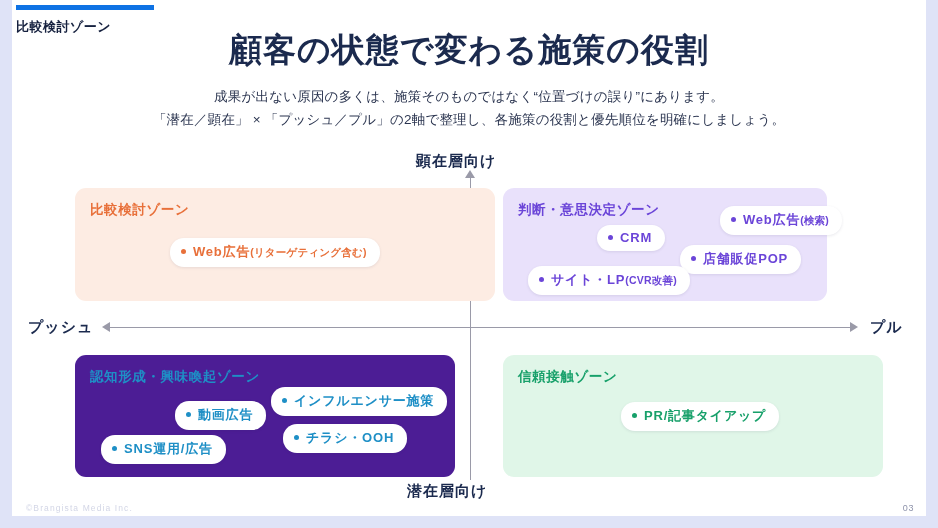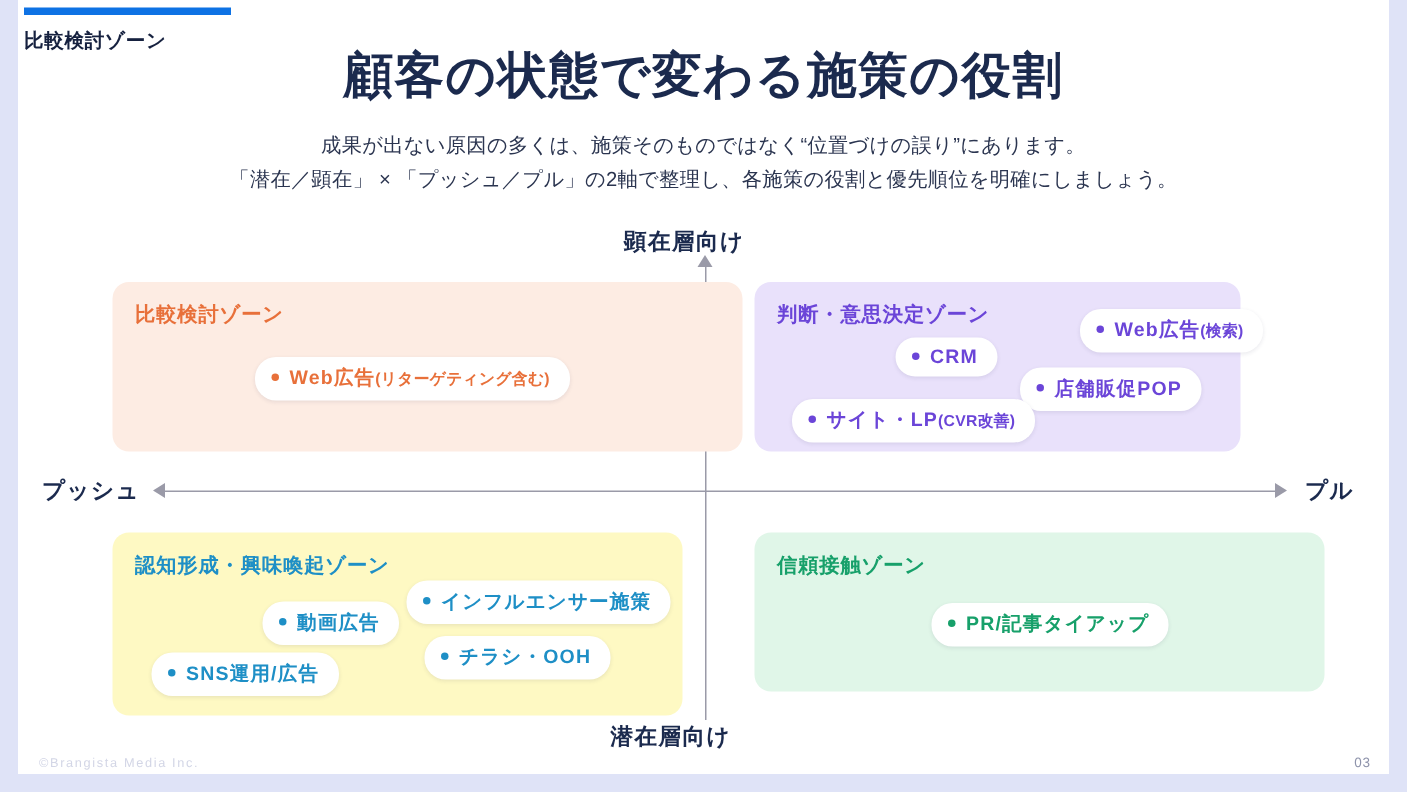--- a/index.html
+++ b/index.html
@@ -77,22 +77,22 @@
 
   
   .zone { position:absolute; border-radius:11px; }
   .zone-title {
     position:absolute; left:15px; top:13px;
     font-size:13.5px; font-weight:bold; letter-spacing:.6px;
     white-space:nowrap;
   }
   .zone-tl { left:63px;  top:188px; width:420px; height:113px; background:#fdece3; }
   .zone-tr { left:491px; top:188px; width:324px; height:113px; background:#e9e1fb; }
-  .zone-bl { left:63px;  top:355px; width:380px; height:122px; background:#fef9c3; }
-  .zone-br { left:491px; top:355px; width:380px; height:106px; background:#e0f6e8; }
+  .zone-bl { left:63px;  top:355px; width:380px; height:122px; background:#4c1d95; }
+  .zone-br { left:491px; top:355px; width:380px; height:122px; background:#e0f6e8; }
 
   .t-orange { color:#e8703a; }
   .t-purple { color:#6b45d8; }
   .t-blue   { color:#1e8fc6; }
   .t-green  { color:#17a06a; }
 
   
   .pill {
     position:absolute;
     background:#ffffff;

